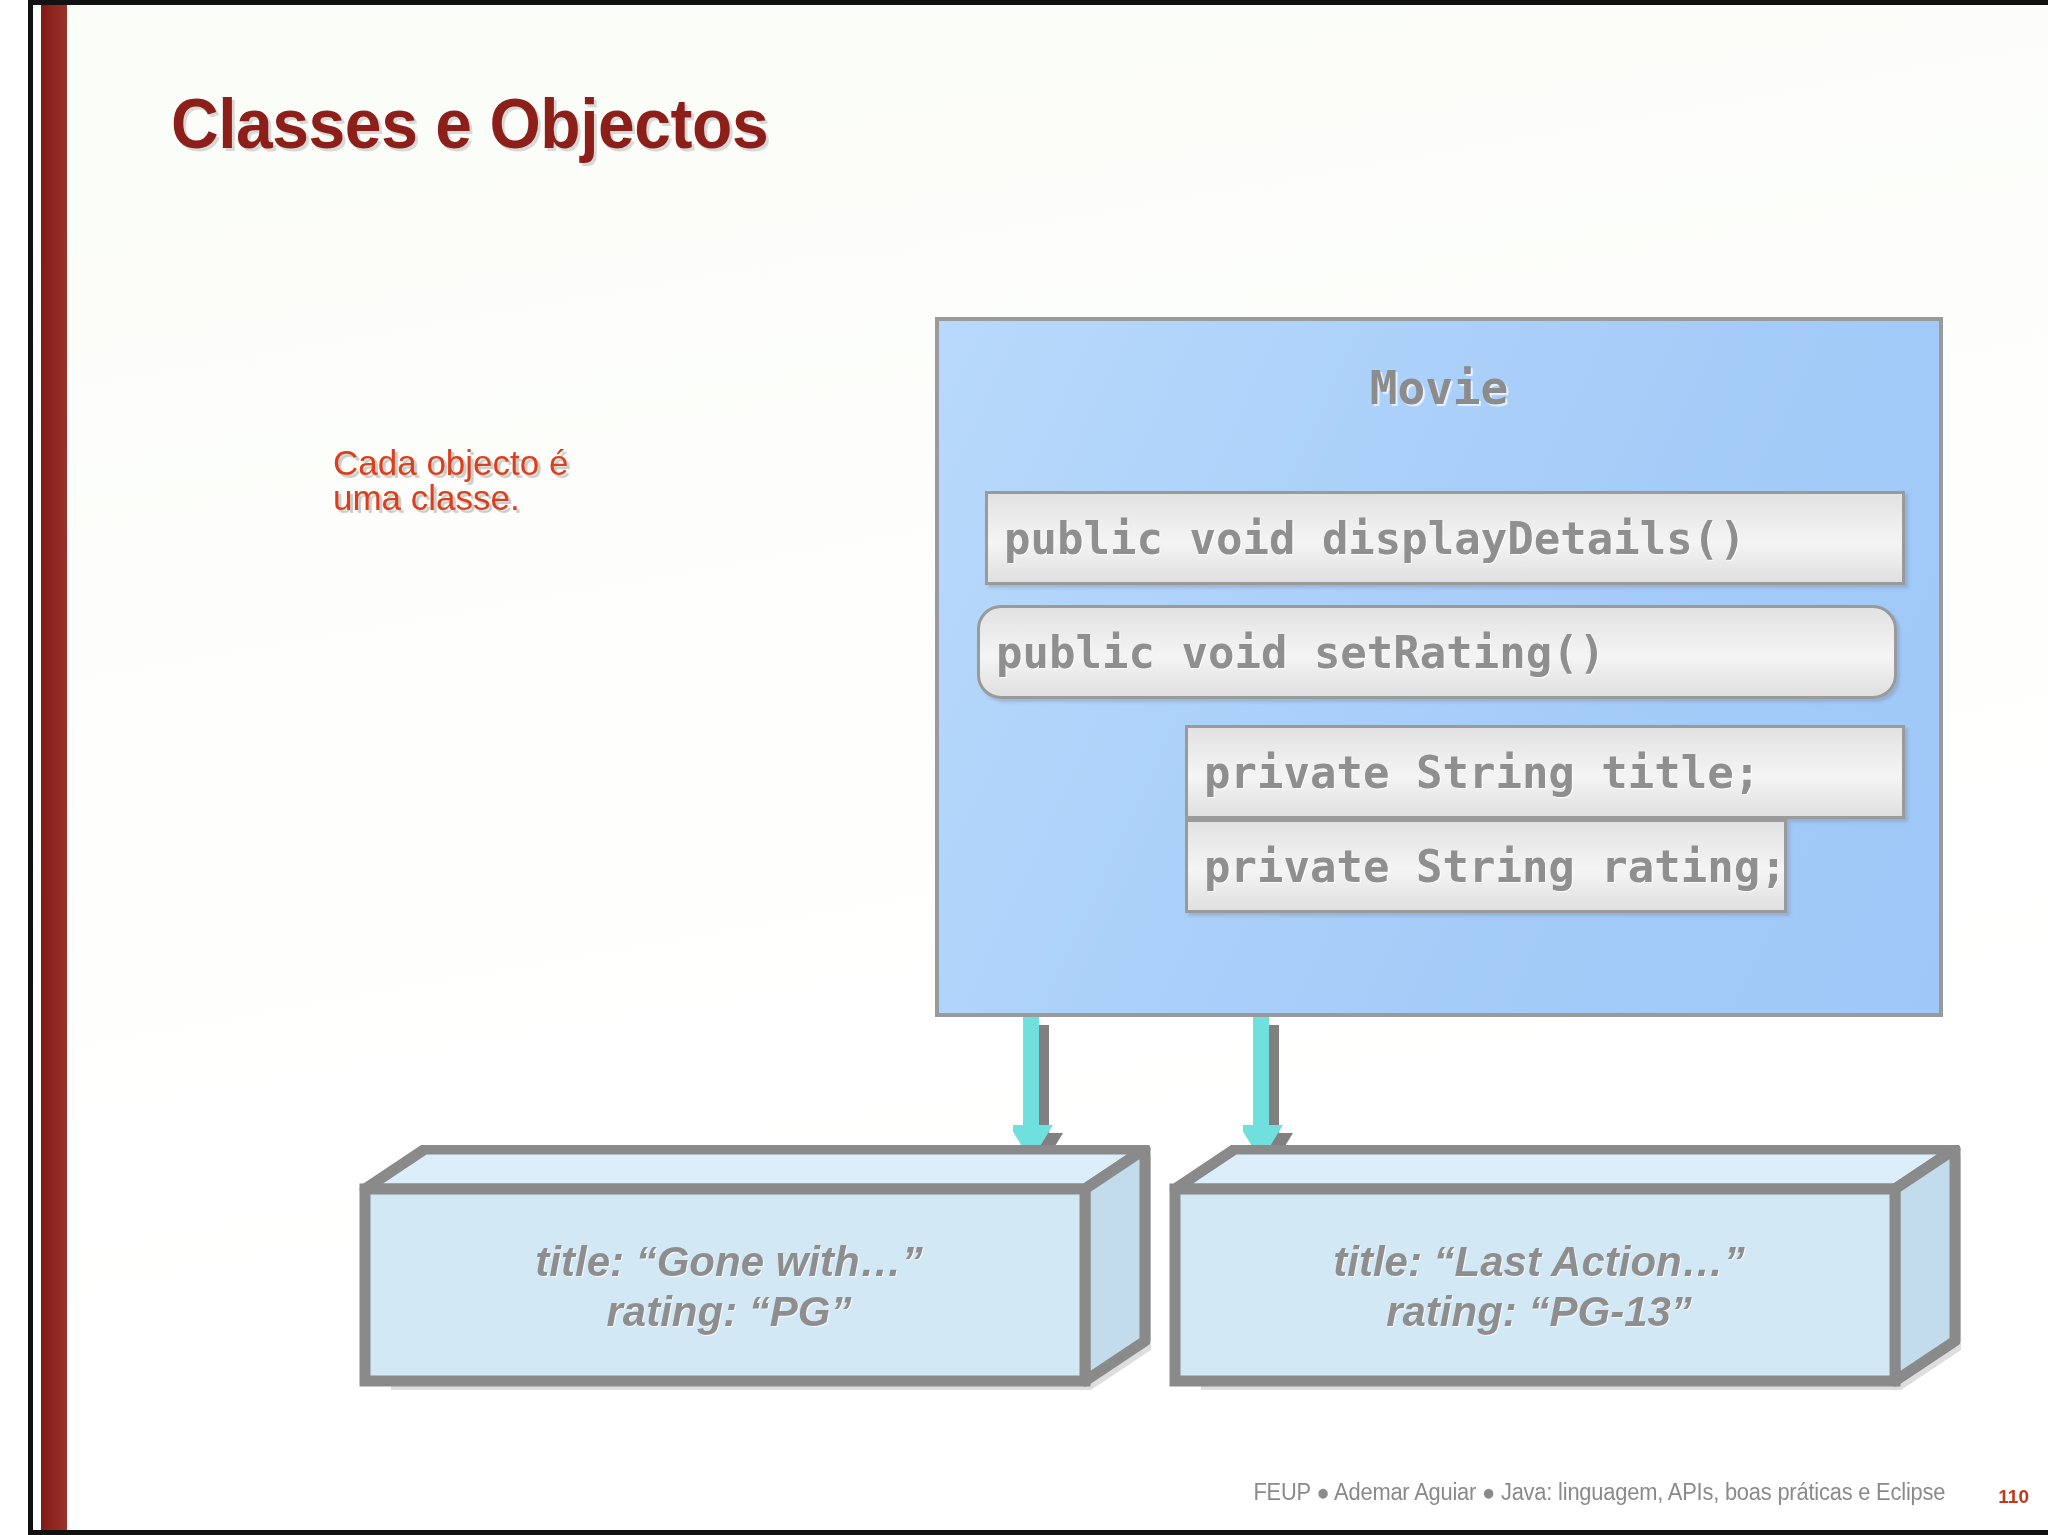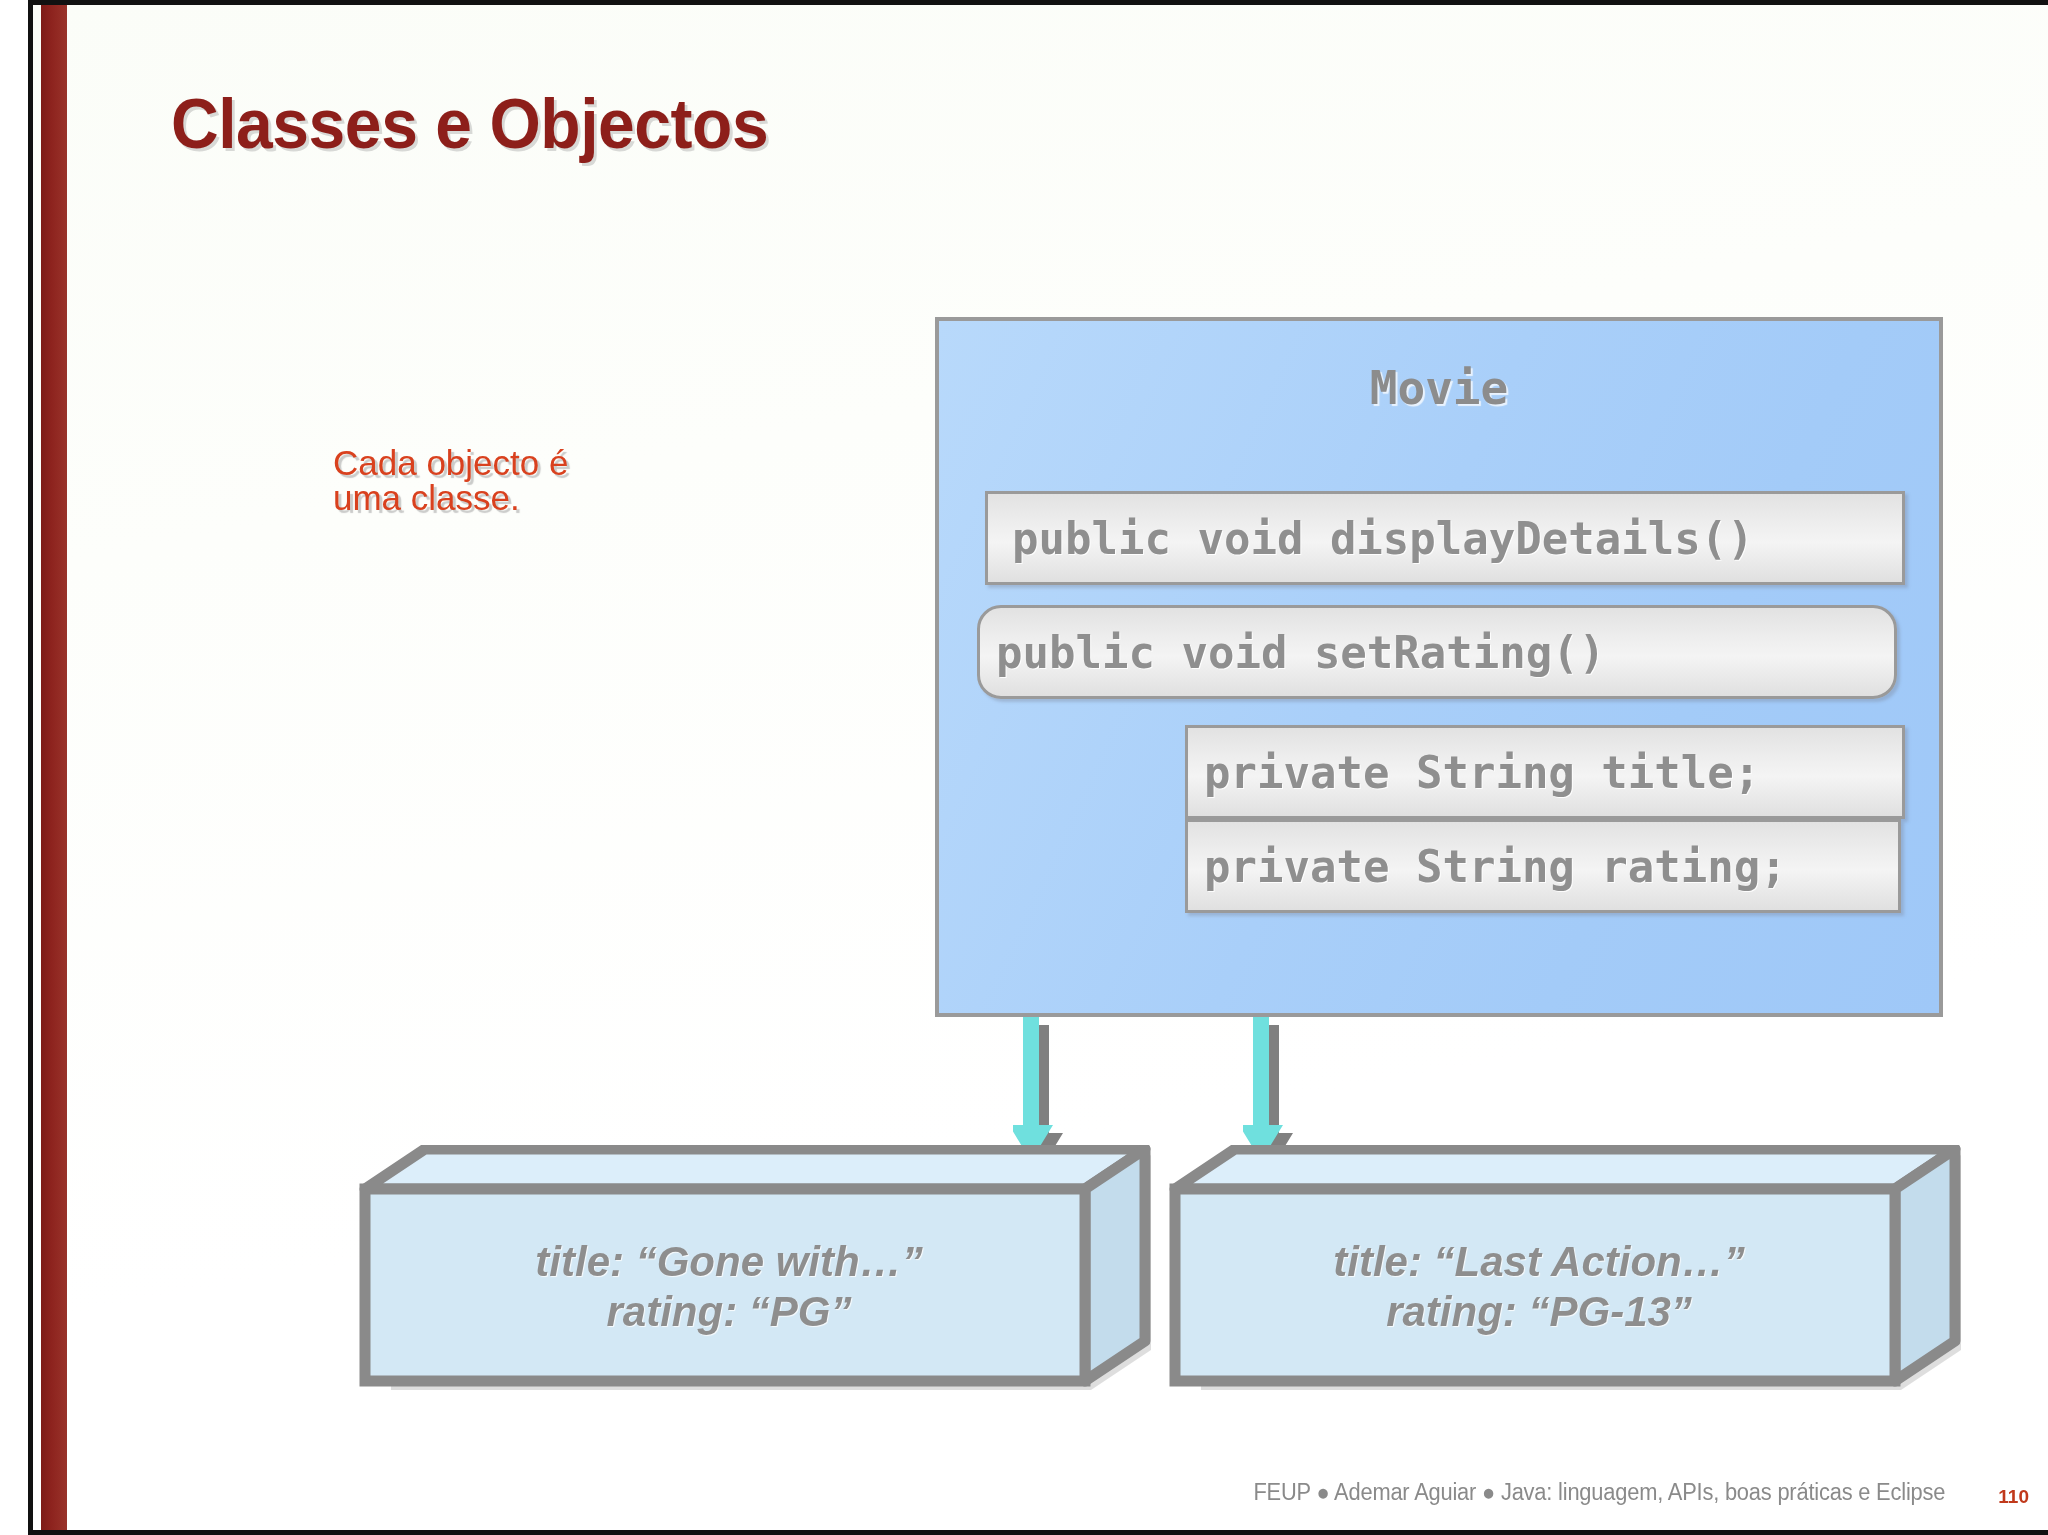--- a/index.html
+++ b/index.html
@@ -95,24 +95,24 @@
   .member-box .code {
     font-family: "DejaVu Sans Mono", monospace;
     font-size: 44px;
     font-weight: bold;
     color: #8f8f8f;
     padding-left: 16px;
     white-space: nowrap;
     text-shadow: 1px 1px 0 rgba(255,255,255,0.9);
   }
 
-  #m0 { left: 46px; top: 170px; width: 920px; height: 94px; padding-left: 8px; }
+  #m0 { left: 46px; top: 170px; width: 920px; height: 94px; }
   #m1 { left: 38px; top: 284px; width: 920px; height: 94px; border-radius: 24px; }
   #f0 { left: 246px; top: 404px; width: 720px; height: 94px; }
-  #f1 { left: 246px; top: 498px; width: 716px; height: 94px; }
+  #f1 { left: 246px; top: 498px; width: 602px; height: 94px; }
 
   
   .arrow {
     position: absolute;
     width: 70px;
     height: 160px;
   }
 
   
   .obj3d {

